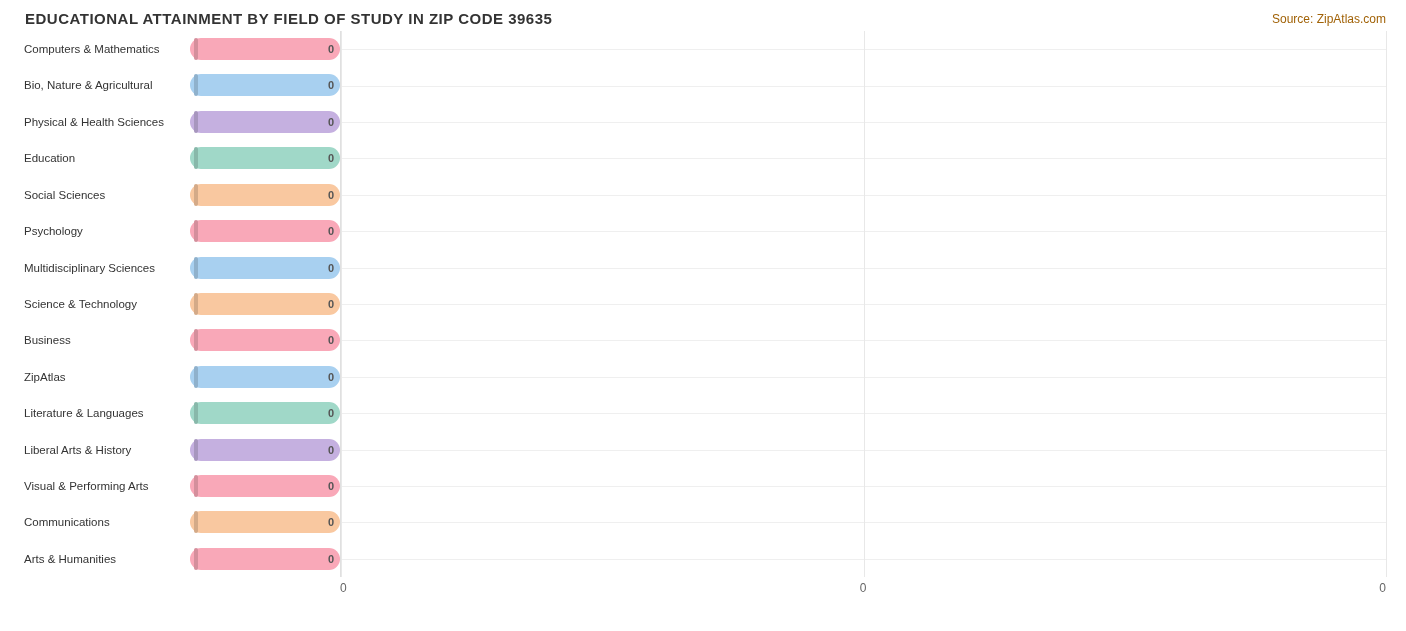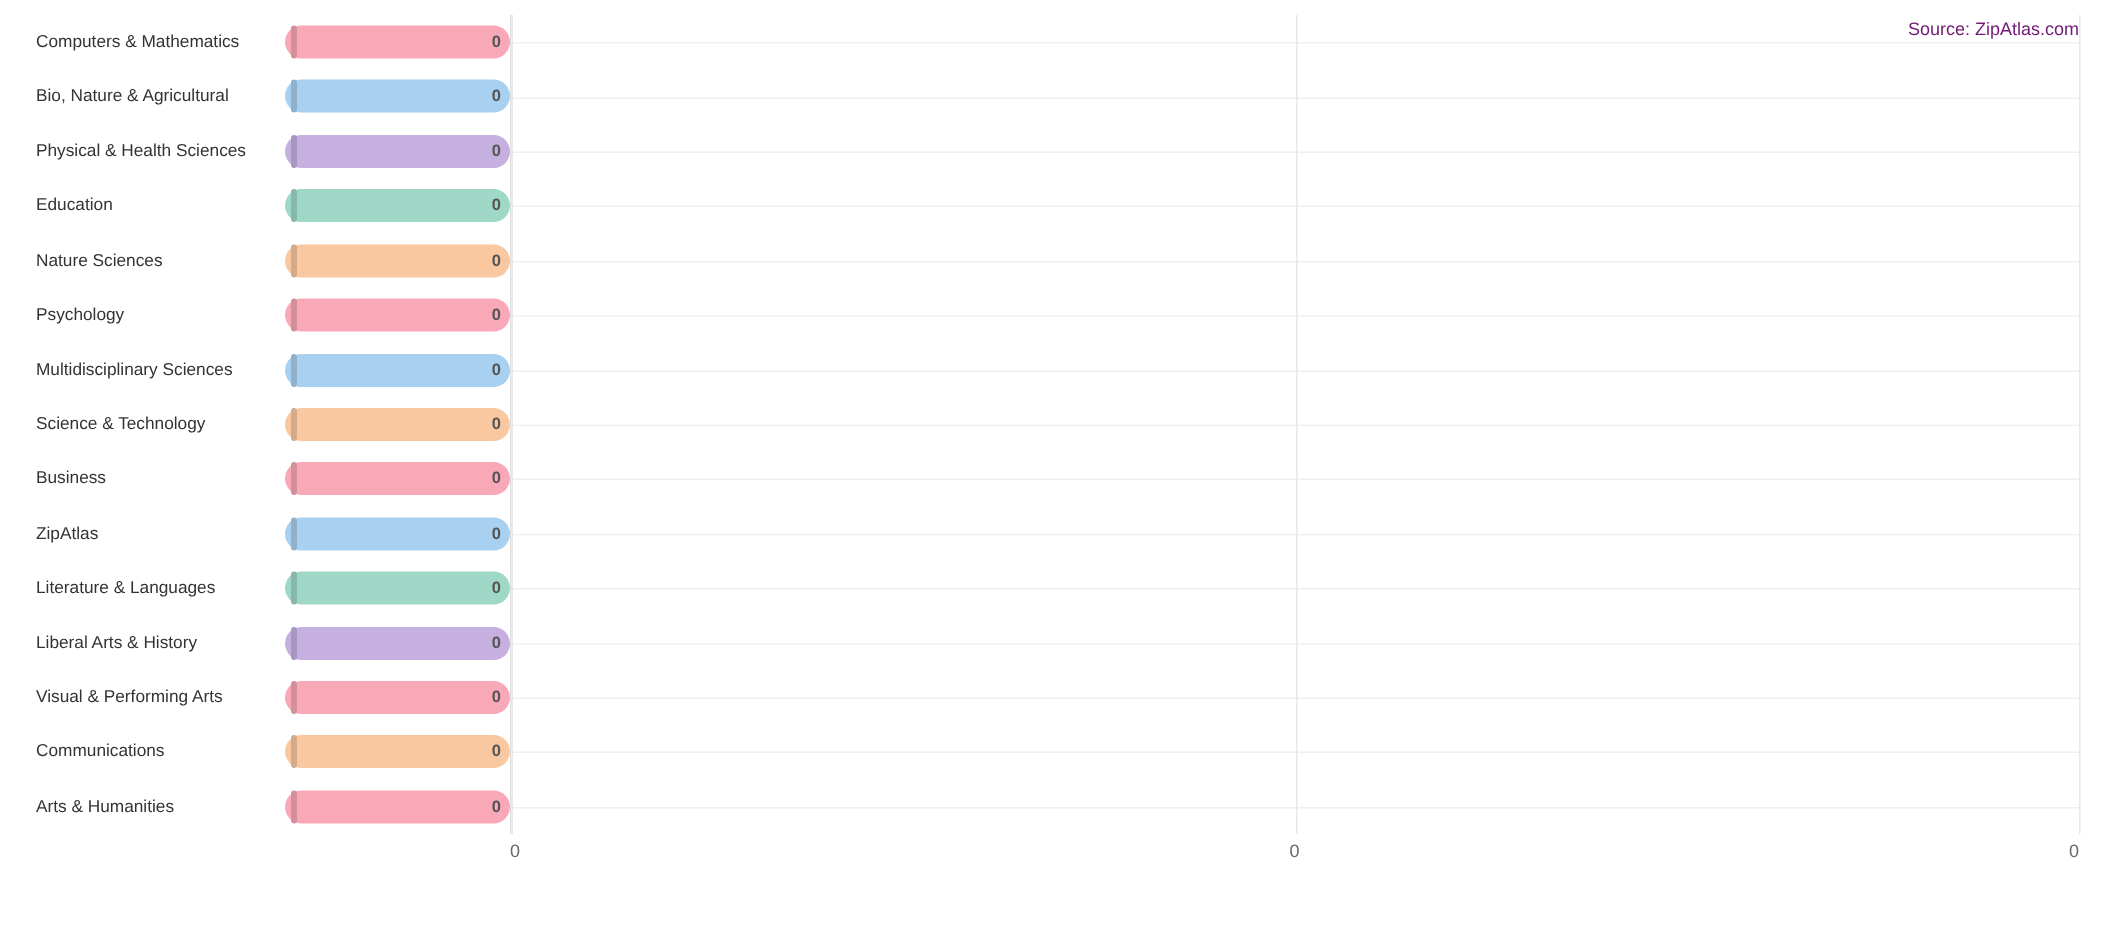--- a/index.html
+++ b/index.html
@@ -23,21 +23,21 @@
       letter-spacing: 0.5px;
       text-transform: uppercase;
       margin-bottom: 4px;
       padding-left: 5px;
     }
     .source-label {
       position: absolute;
       top: 12px;
       right: 20px;
       font-size: 12px;
-      color: #701a75;
+      color: #a16207;
     }
     .chart-area {
       display: flex;
       width: 100%;
       height: calc(100% - 35px);
       position: relative;
     }
     .bars-section {
       width: 320px;
       flex-shrink: 0;
@@ -129,20 +129,21 @@
     .color-10 { background: #a8d0f0; }
     .color-13 { background: #c5b0e0; }
     .color-14 { background: #f9a8b8; }
     .color-15 { background: #f9c8a0; }
     .color-16 { background: #f9a8b8; }
   </style>
 </head>
 <body>
 
 <div class="chart-container">
+  <div class="chart-title">EDUCATIONAL ATTAINMENT BY FIELD OF STUDY IN ZIP CODE 39635</div>
   <div class="source-label">Source: ZipAtlas.com</div>
 
   <div class="chart-area">
     <div class="bars-section" id="bars-section">
     <div class="bar-row">
           <div class="bar-label">Computers &amp; Mathematics</div>
           <div class="bar-track color-1">
             <div class="bar-fill color-1" style="width: 4px; filter: brightness(0.85);"></div>
             <div class="bar-value">0</div>
           </div>
@@ -162,21 +163,21 @@
           </div>
         </div>
         <div class="bar-row">
           <div class="bar-label">Education</div>
           <div class="bar-track color-4">
             <div class="bar-fill color-4" style="width: 4px; filter: brightness(0.85);"></div>
             <div class="bar-value">0</div>
           </div>
         </div>
         <div class="bar-row">
-          <div class="bar-label">Nature Sciences</div>
+          <div class="bar-label">Social Sciences</div>
           <div class="bar-track color-5">
             <div class="bar-fill color-5" style="width: 4px; filter: brightness(0.85);"></div>
             <div class="bar-value">0</div>
           </div>
         </div>
         <div class="bar-row">
           <div class="bar-label">Psychology</div>
           <div class="bar-track color-6">
             <div class="bar-fill color-6" style="width: 4px; filter: brightness(0.85);"></div>
             <div class="bar-value">0</div>

